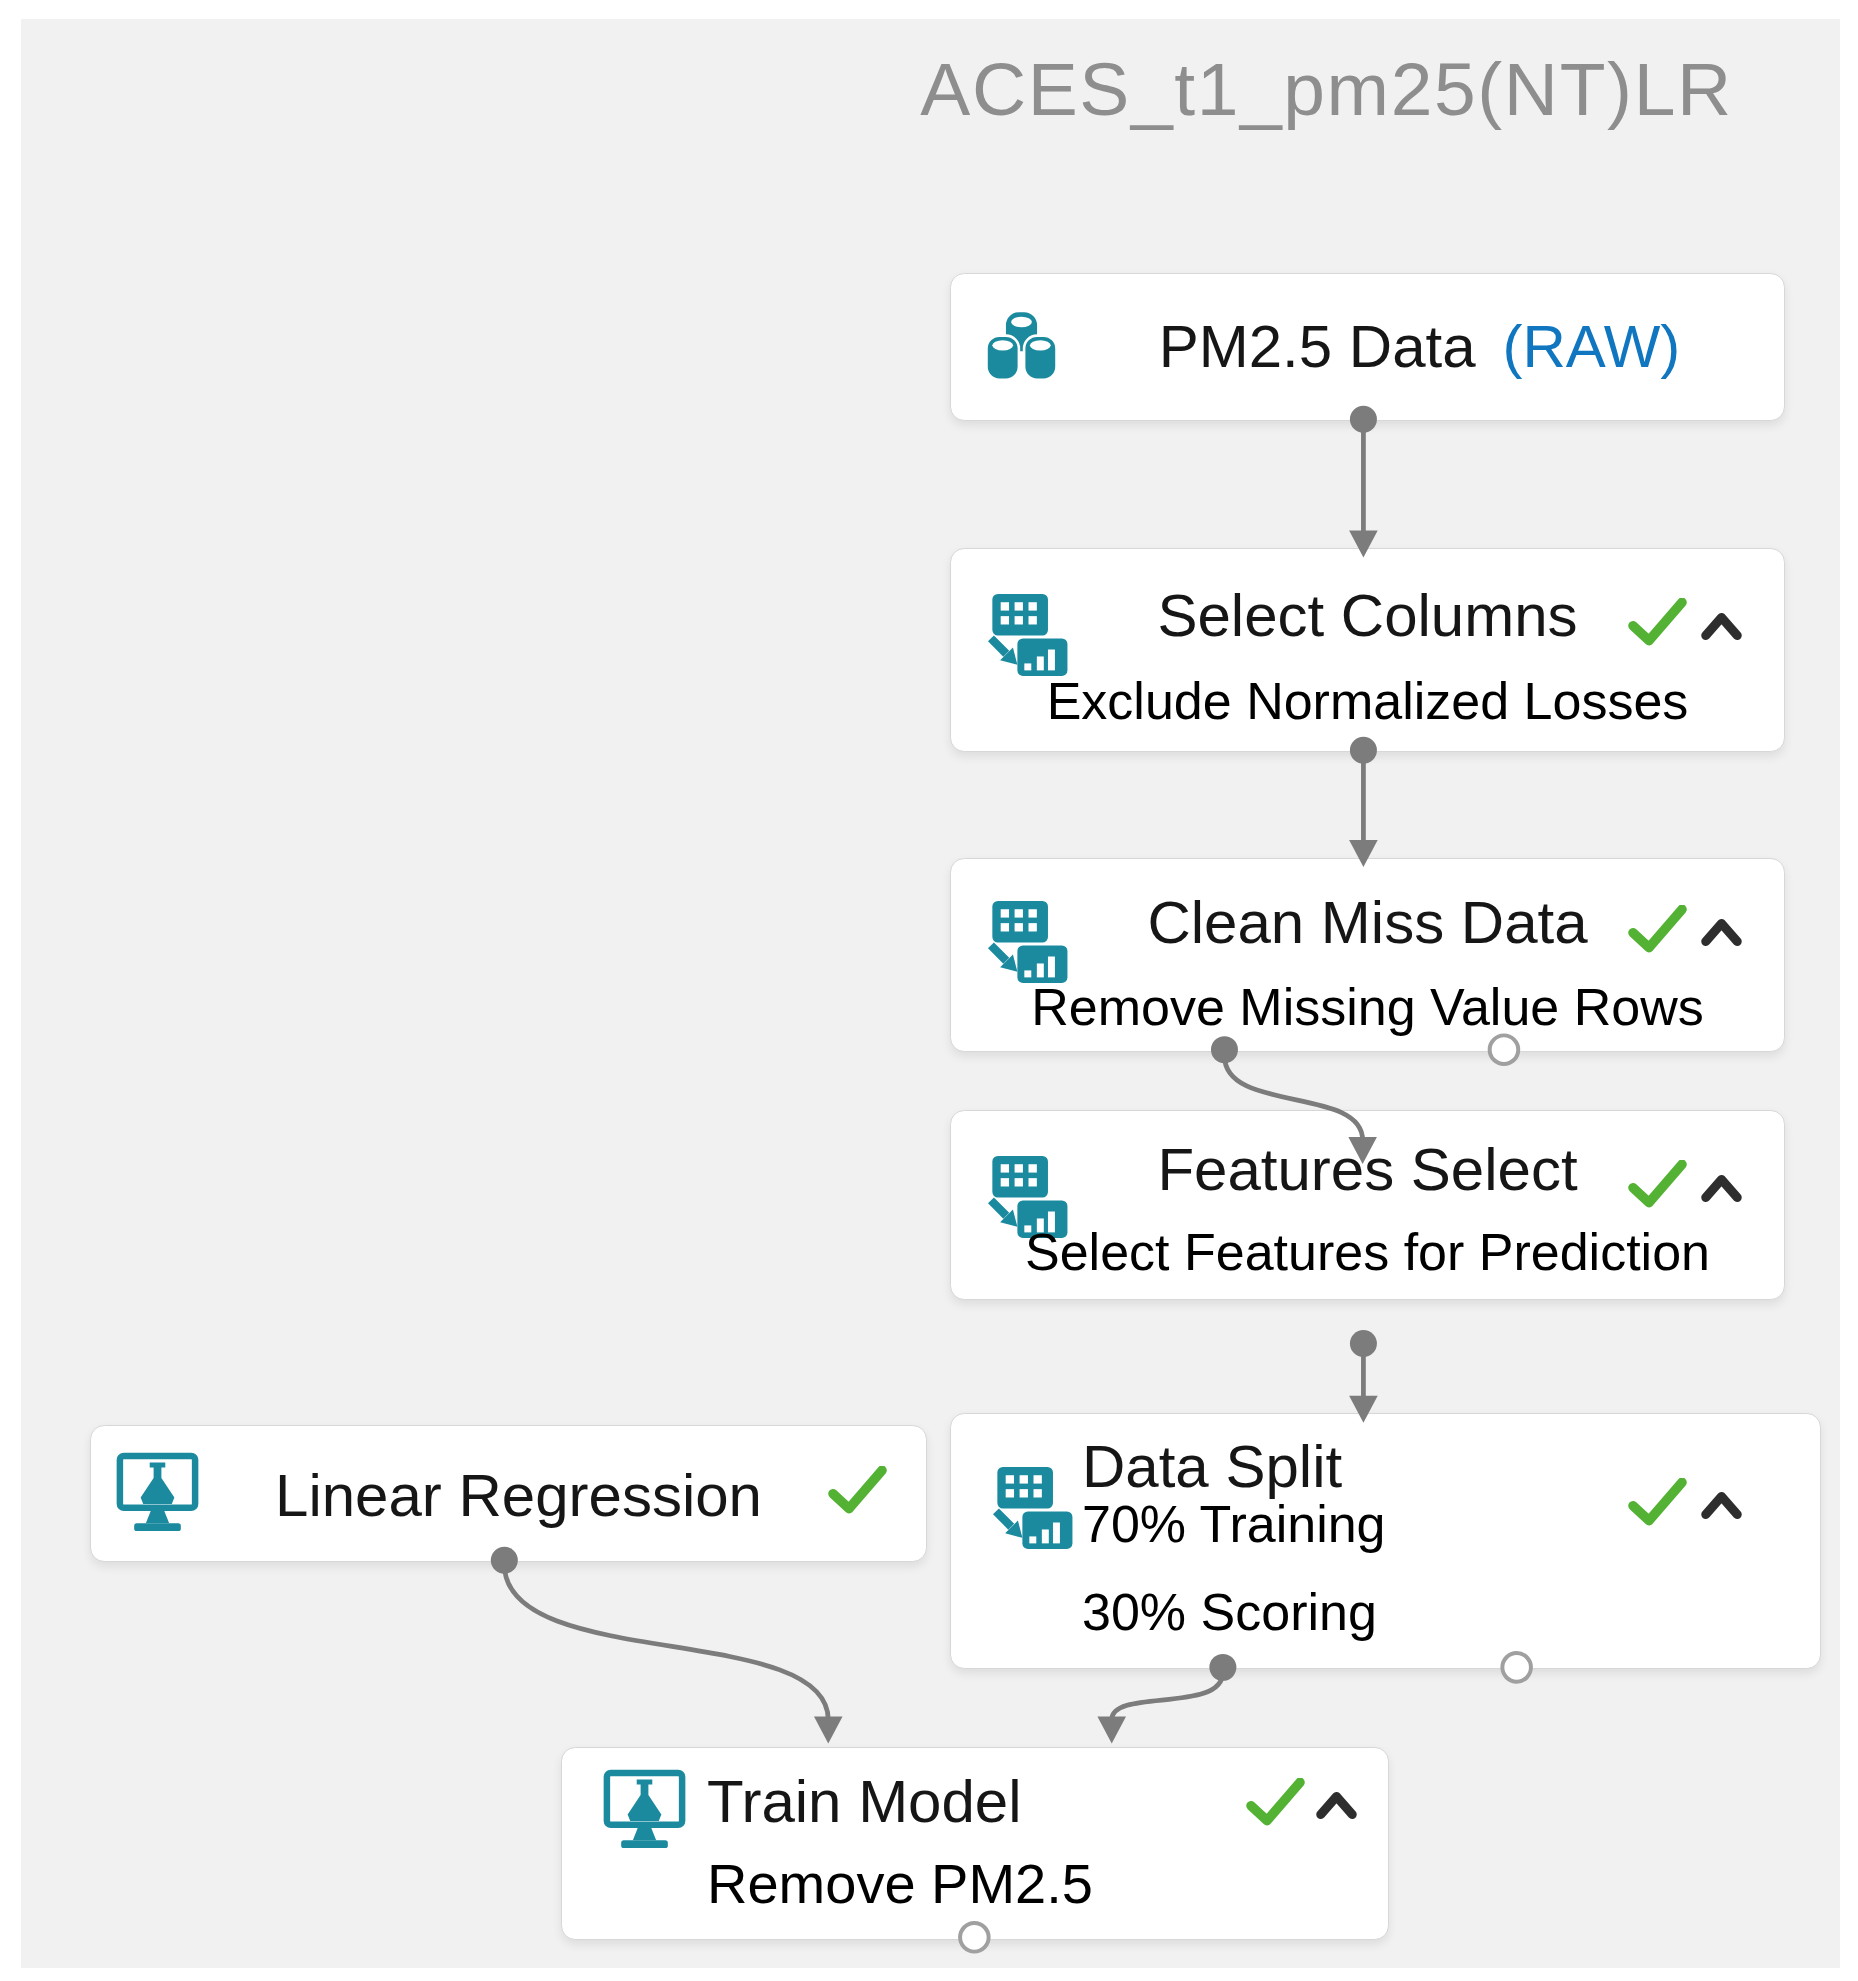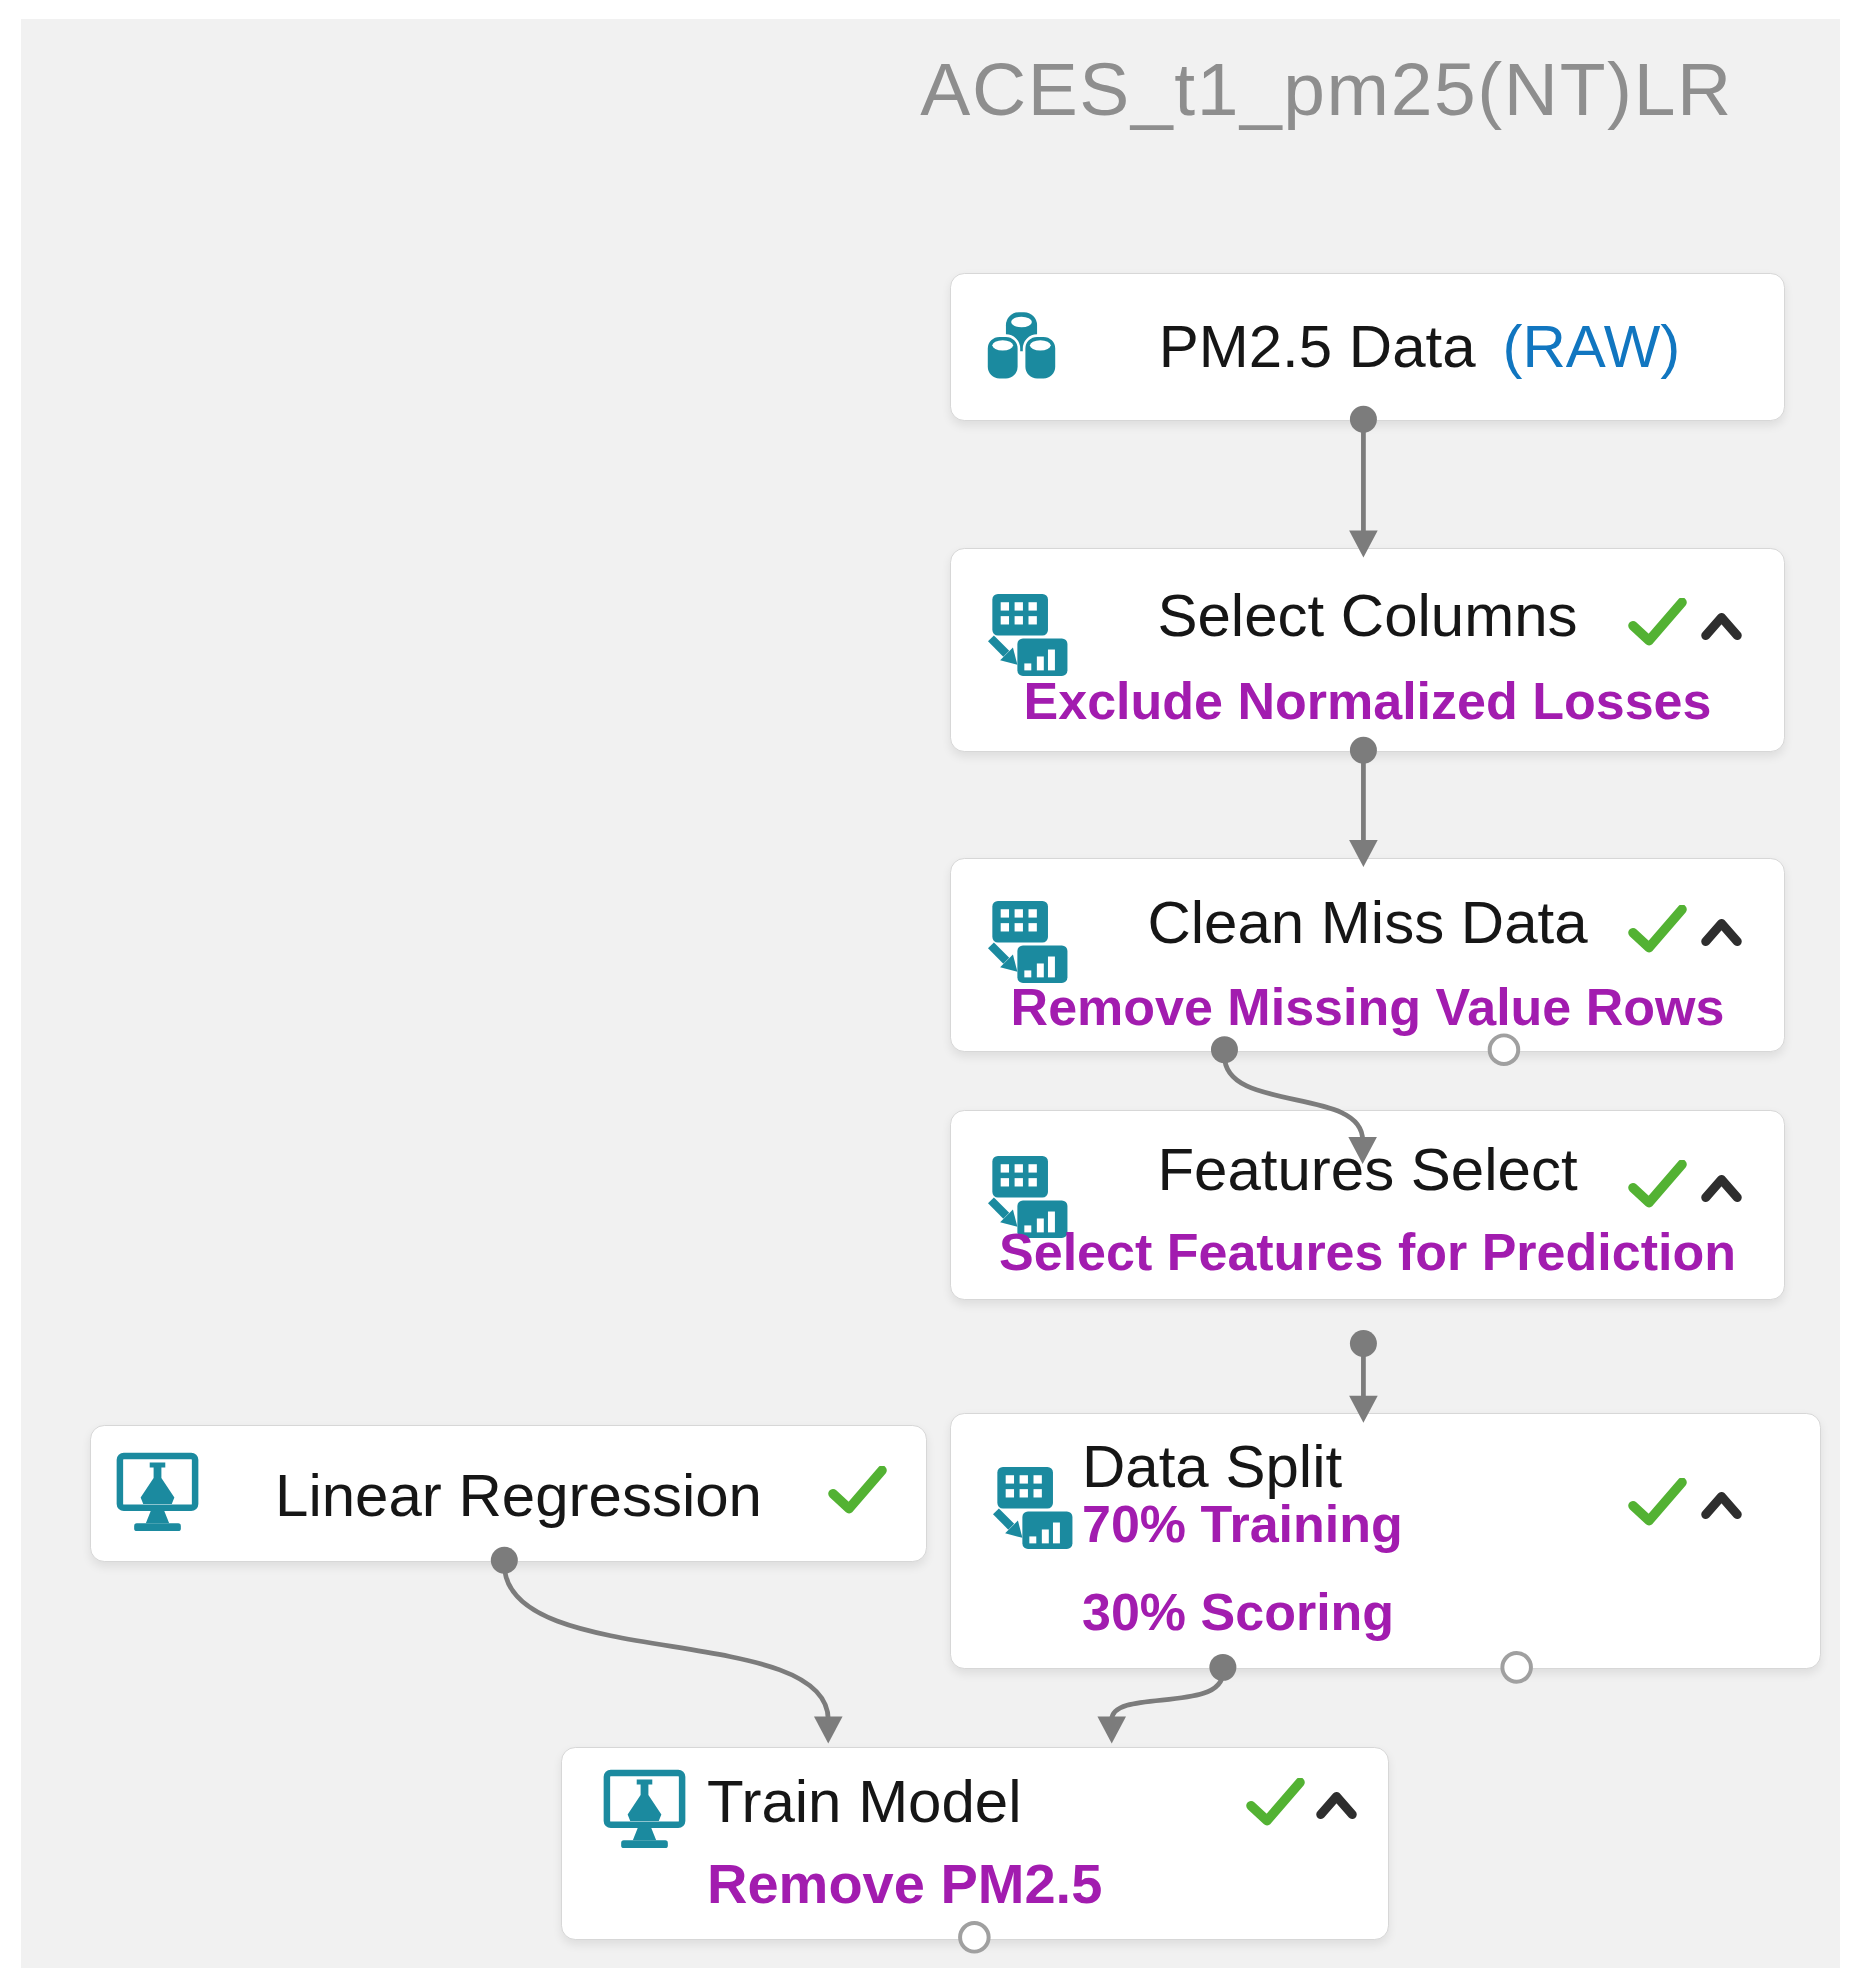--- a/index.html
+++ b/index.html
@@ -5,21 +5,21 @@
   html,body{margin:0;padding:0;background:#ffffff;}
   .stage{position:relative;width:1859px;height:1981px;background:#ffffff;overflow:hidden;
          font-family:"Liberation Sans", sans-serif;}
   .canvas{position:absolute;left:21.4px;top:19px;width:1819px;height:1949px;background:#f1f1f1;}
   .exp-title{position:absolute;left:866px;top:46px;width:921px;text-align:center;
              font-size:75px;color:#8e8e8e;letter-spacing:1.6px;font-weight:400;white-space:nowrap;}
   .node{position:absolute;background:#ffffff;border:1.6px solid #d7d7d7;border-radius:14.3px;
         box-shadow:0 4.8px 9.5px rgba(0,0,0,0.08);}
   .n-title{position:absolute;font-size:60px;color:#161616;white-space:nowrap;}
   .n-title.center{left:0;right:0;text-align:center;}
-  .n-sub{position:absolute;font-size:52px;color:#a21caf;font-weight:700;white-space:nowrap;}
+  .n-sub{position:absolute;font-size:52px;color:#000000;font-weight:400;white-space:nowrap;}
   .n-sub.center{left:0;right:0;text-align:center;}
   .suffix{color:#1176c0;}
   .icon{position:absolute;}
   .overlay{position:absolute;left:0;top:0;width:1859px;height:1981px;pointer-events:none;}
   .titlerow{display:inline-flex;gap:27px;}
 </style>
 </head>
 <body>
 
 <div class="stage">

